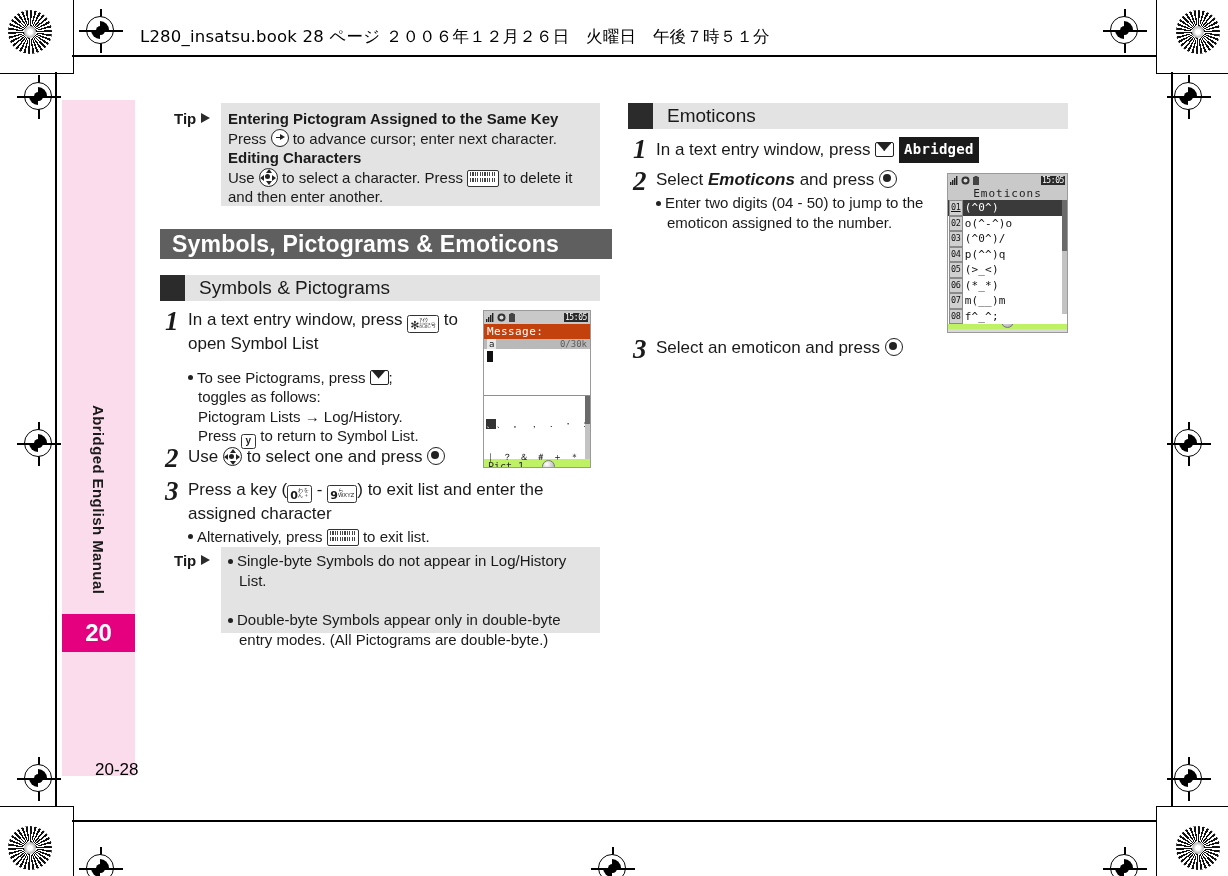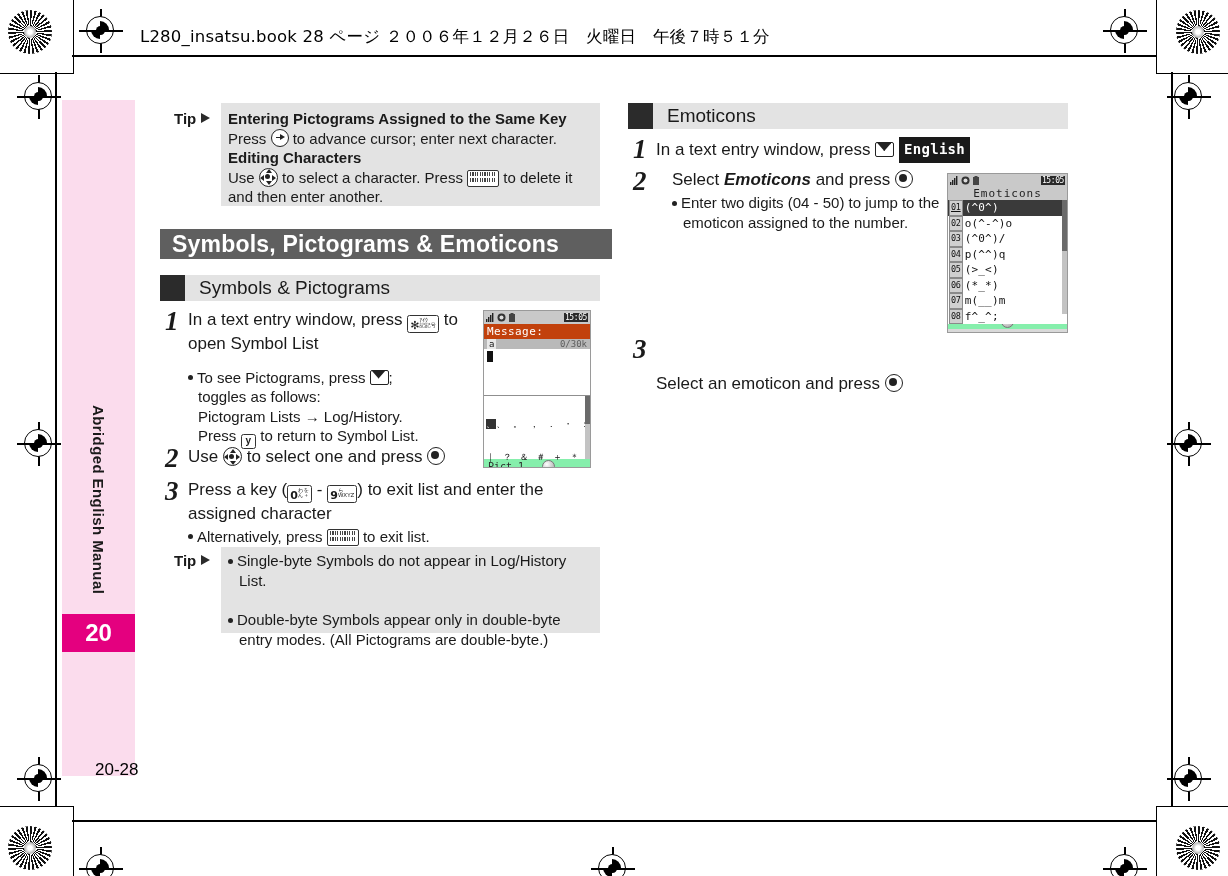--- a/index.html
+++ b/index.html
@@ -113,21 +113,21 @@
   .ph-clock{background:#2a2a2a;color:#fff;font-size:8px;padding:0 1px;letter-spacing:-.4px;}
   .ph-title{background:#c2410c;color:#fff;font-size:11px;padding:1px 3px;letter-spacing:.4px;}
   .ph-sub{background:#b9b9b9;color:#5d5d5d;font-size:9px;display:flex;
     justify-content:space-between;padding:0 3px;}
   .ph-sub .a{color:#111;background:#e8e8e8;padding:0 2px;}
   .ph-body{background:#fff;position:relative;}
   .caret{position:absolute;left:3px;top:2px;width:6px;height:11px;background:#111;}
   .symtable{background:#fff;font-size:9px;line-height:11px;color:#111;padding:1px 2px;
     border-top:1px solid #8f8f8f;letter-spacing:1.2px;white-space:pre;}
   .symtable .selcell{background:#333;color:#fff;}
-  .ph-foot{background:#86efac;font-size:10px;color:#2b2b2b;display:flex;align-items:center;
+  .ph-foot{background:#bef264;font-size:10px;color:#2b2b2b;display:flex;align-items:center;
     justify-content:space-between;padding:0 4px;}
   .ph-foot .dot{width:11px;height:11px;border-radius:50%;
     background:radial-gradient(circle at 35% 30%,#fff,#9d9d9d);border:1px solid #777;}
   .scrollbar{position:absolute;right:0;top:0;bottom:0;width:5px;background:#c3c3c3;}
   .scrollbar i{position:absolute;left:0;right:0;top:0;height:45%;background:#6a6a6a;}
 
   .emo-title{background:#c9c9c9;color:#222;font-size:11px;text-align:center;letter-spacing:1px;}
   .emo-row{display:flex;align-items:center;font-size:11px;line-height:13.5px;
     padding:0 1px;color:#111;background:#fff;letter-spacing:.2px;}
   .emo-row.sel{background:#3a3a3a;color:#fff;}
@@ -215,21 +215,21 @@
   <span>Abridged English Manual</span>
 </div>
 <div class="sidetab-num">20</div>
 <div class="folio">20-28</div>
 
 <div class="tipbox" style="position:absolute;left:221px;top:103px;width:379px;height:103px;"></div>
 <div class="col tip-lbl" style="left:174px;top:110px;">
   <span>Tip</span><span class="tri"></span>
 </div>
 <div class="col tiptxt" style="left:228px;top:109px;width:366px;">
-  <div><b>Entering Pictograms Assigned to the Same Key</b></div>
+  <div><b>Entering Pictogram Assigned to the Same Key</b></div>
   <div>
     <span>Press</span>
     <span class="arrowkey"></span>
     <span>to advance cursor; enter next character.</span>
   </div>
   <div><b>Editing Characters</b></div>
   <div>
     <span>Use</span>
     <span class="navkey"><i class="ar-l"></i><i class="ar-r"></i><i class="ar-u"></i><i class="ar-d"></i></span>
     <span>to select a character. Press</span>
@@ -342,25 +342,25 @@
 
 <div class="secbar" style="left:628px;top:103px;width:440px;height:26px;">
   <span class="blk"></span>
   <span class="txt">Emoticons</span>
 </div>
 
 <div class="stepnum" style="left:633px;top:134px;">1</div>
 <div class="step" style="left:656px;top:137px;width:330px;">
   <span>In a text entry window, press</span>
   <span class="envkey"></span>
-  <span class="optbtn">English</span>
+  <span class="optbtn">Abridged</span>
 </div>
 
 <div class="stepnum" style="left:633px;top:166px;">2</div>
-<div class="step" style="left:672px;top:169px;width:290px;">
+<div class="step" style="left:656px;top:169px;width:290px;">
   <span>Select</span>
   <i style="font-weight:bold;">Emoticons</i>
   <span>and press</span>
   <span class="roundkey"></span>
   <div class="sub" style="margin-top:3px;text-indent:-11px;padding-left:11px;width:278px;">
     <span class="bull"></span><span>Enter two digits (04 - 50) to jump to the emoticon assigned to the number.</span>
   </div>
 </div>
 
 <div class="phone" style="left:947px;top:173px;width:119px;height:158px;">
@@ -420,16 +420,16 @@
     <div class="scrollbar">
         <i></i>
       </div>
   </div>
   <div class="ph-foot" style="height:15px;justify-content:center;">
     <span class="dot"></span>
   </div>
 </div>
 
 <div class="stepnum" style="left:633px;top:334px;">3</div>
-<div class="step" style="left:656px;top:337px;width:300px;margin-top:36px;">
+<div class="step" style="left:656px;top:337px;width:300px;">
   <span>Select an emoticon and press</span>
   <span class="roundkey"></span>
 </div>
 
 </body></html>

